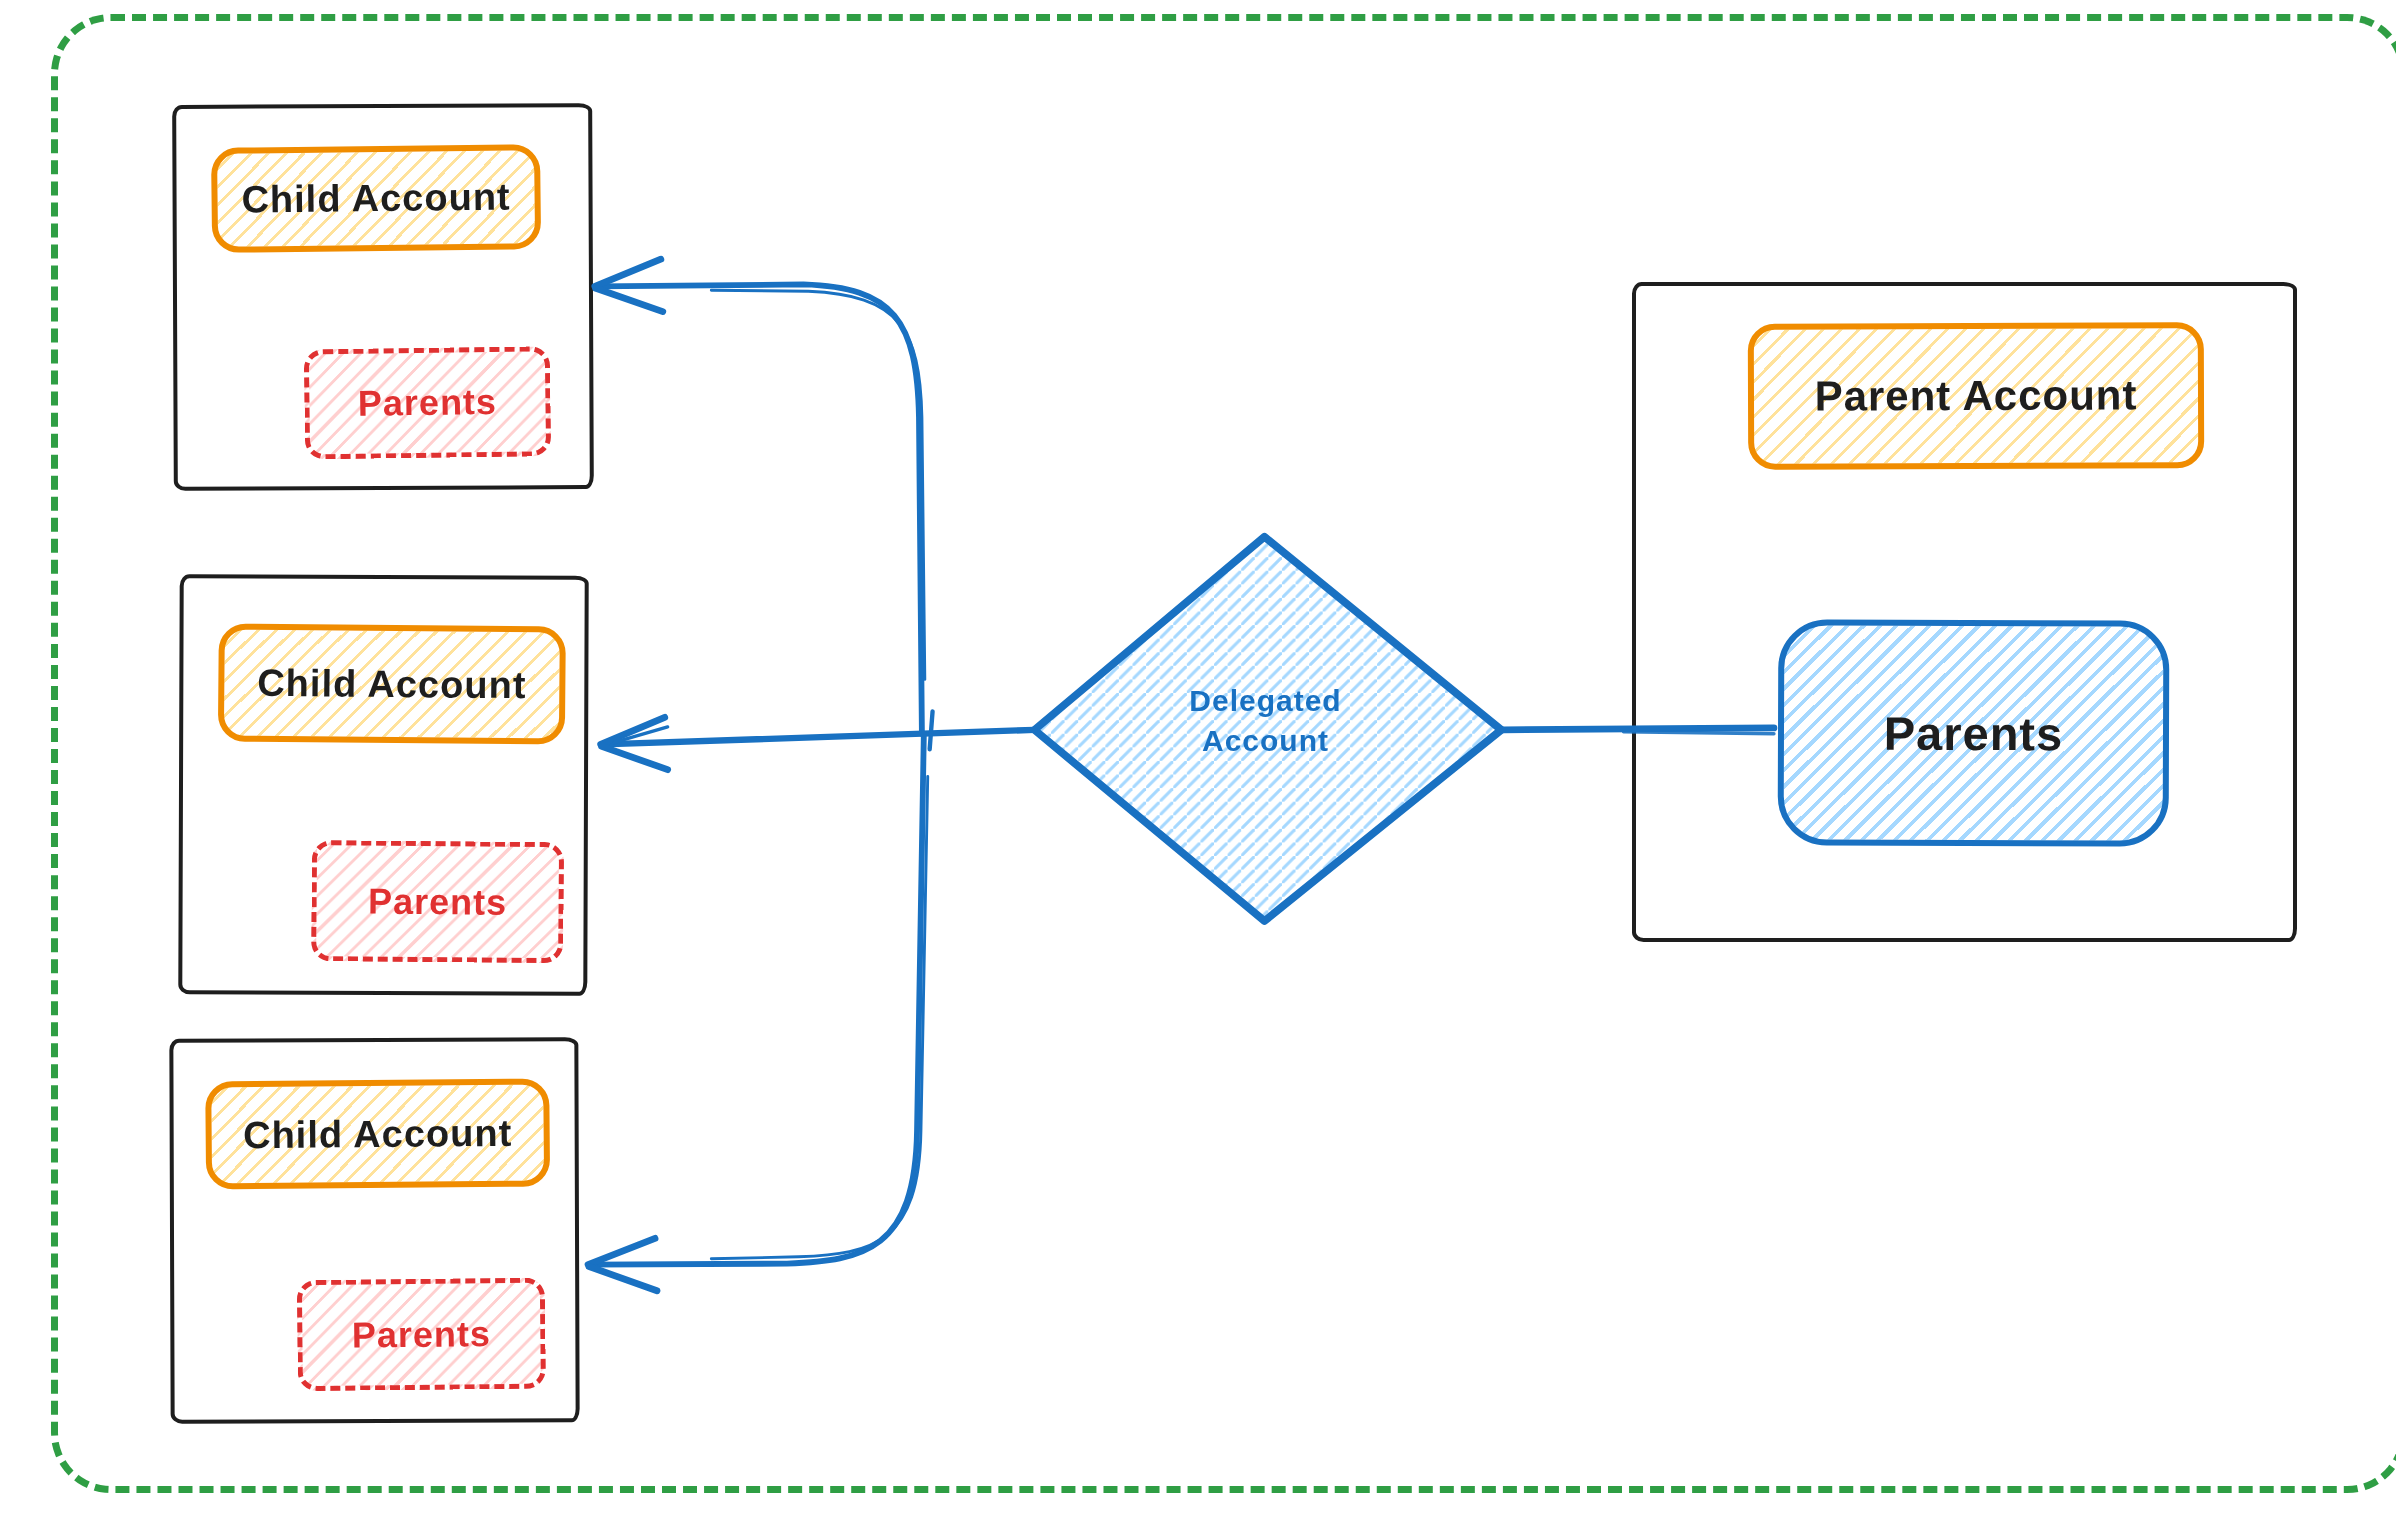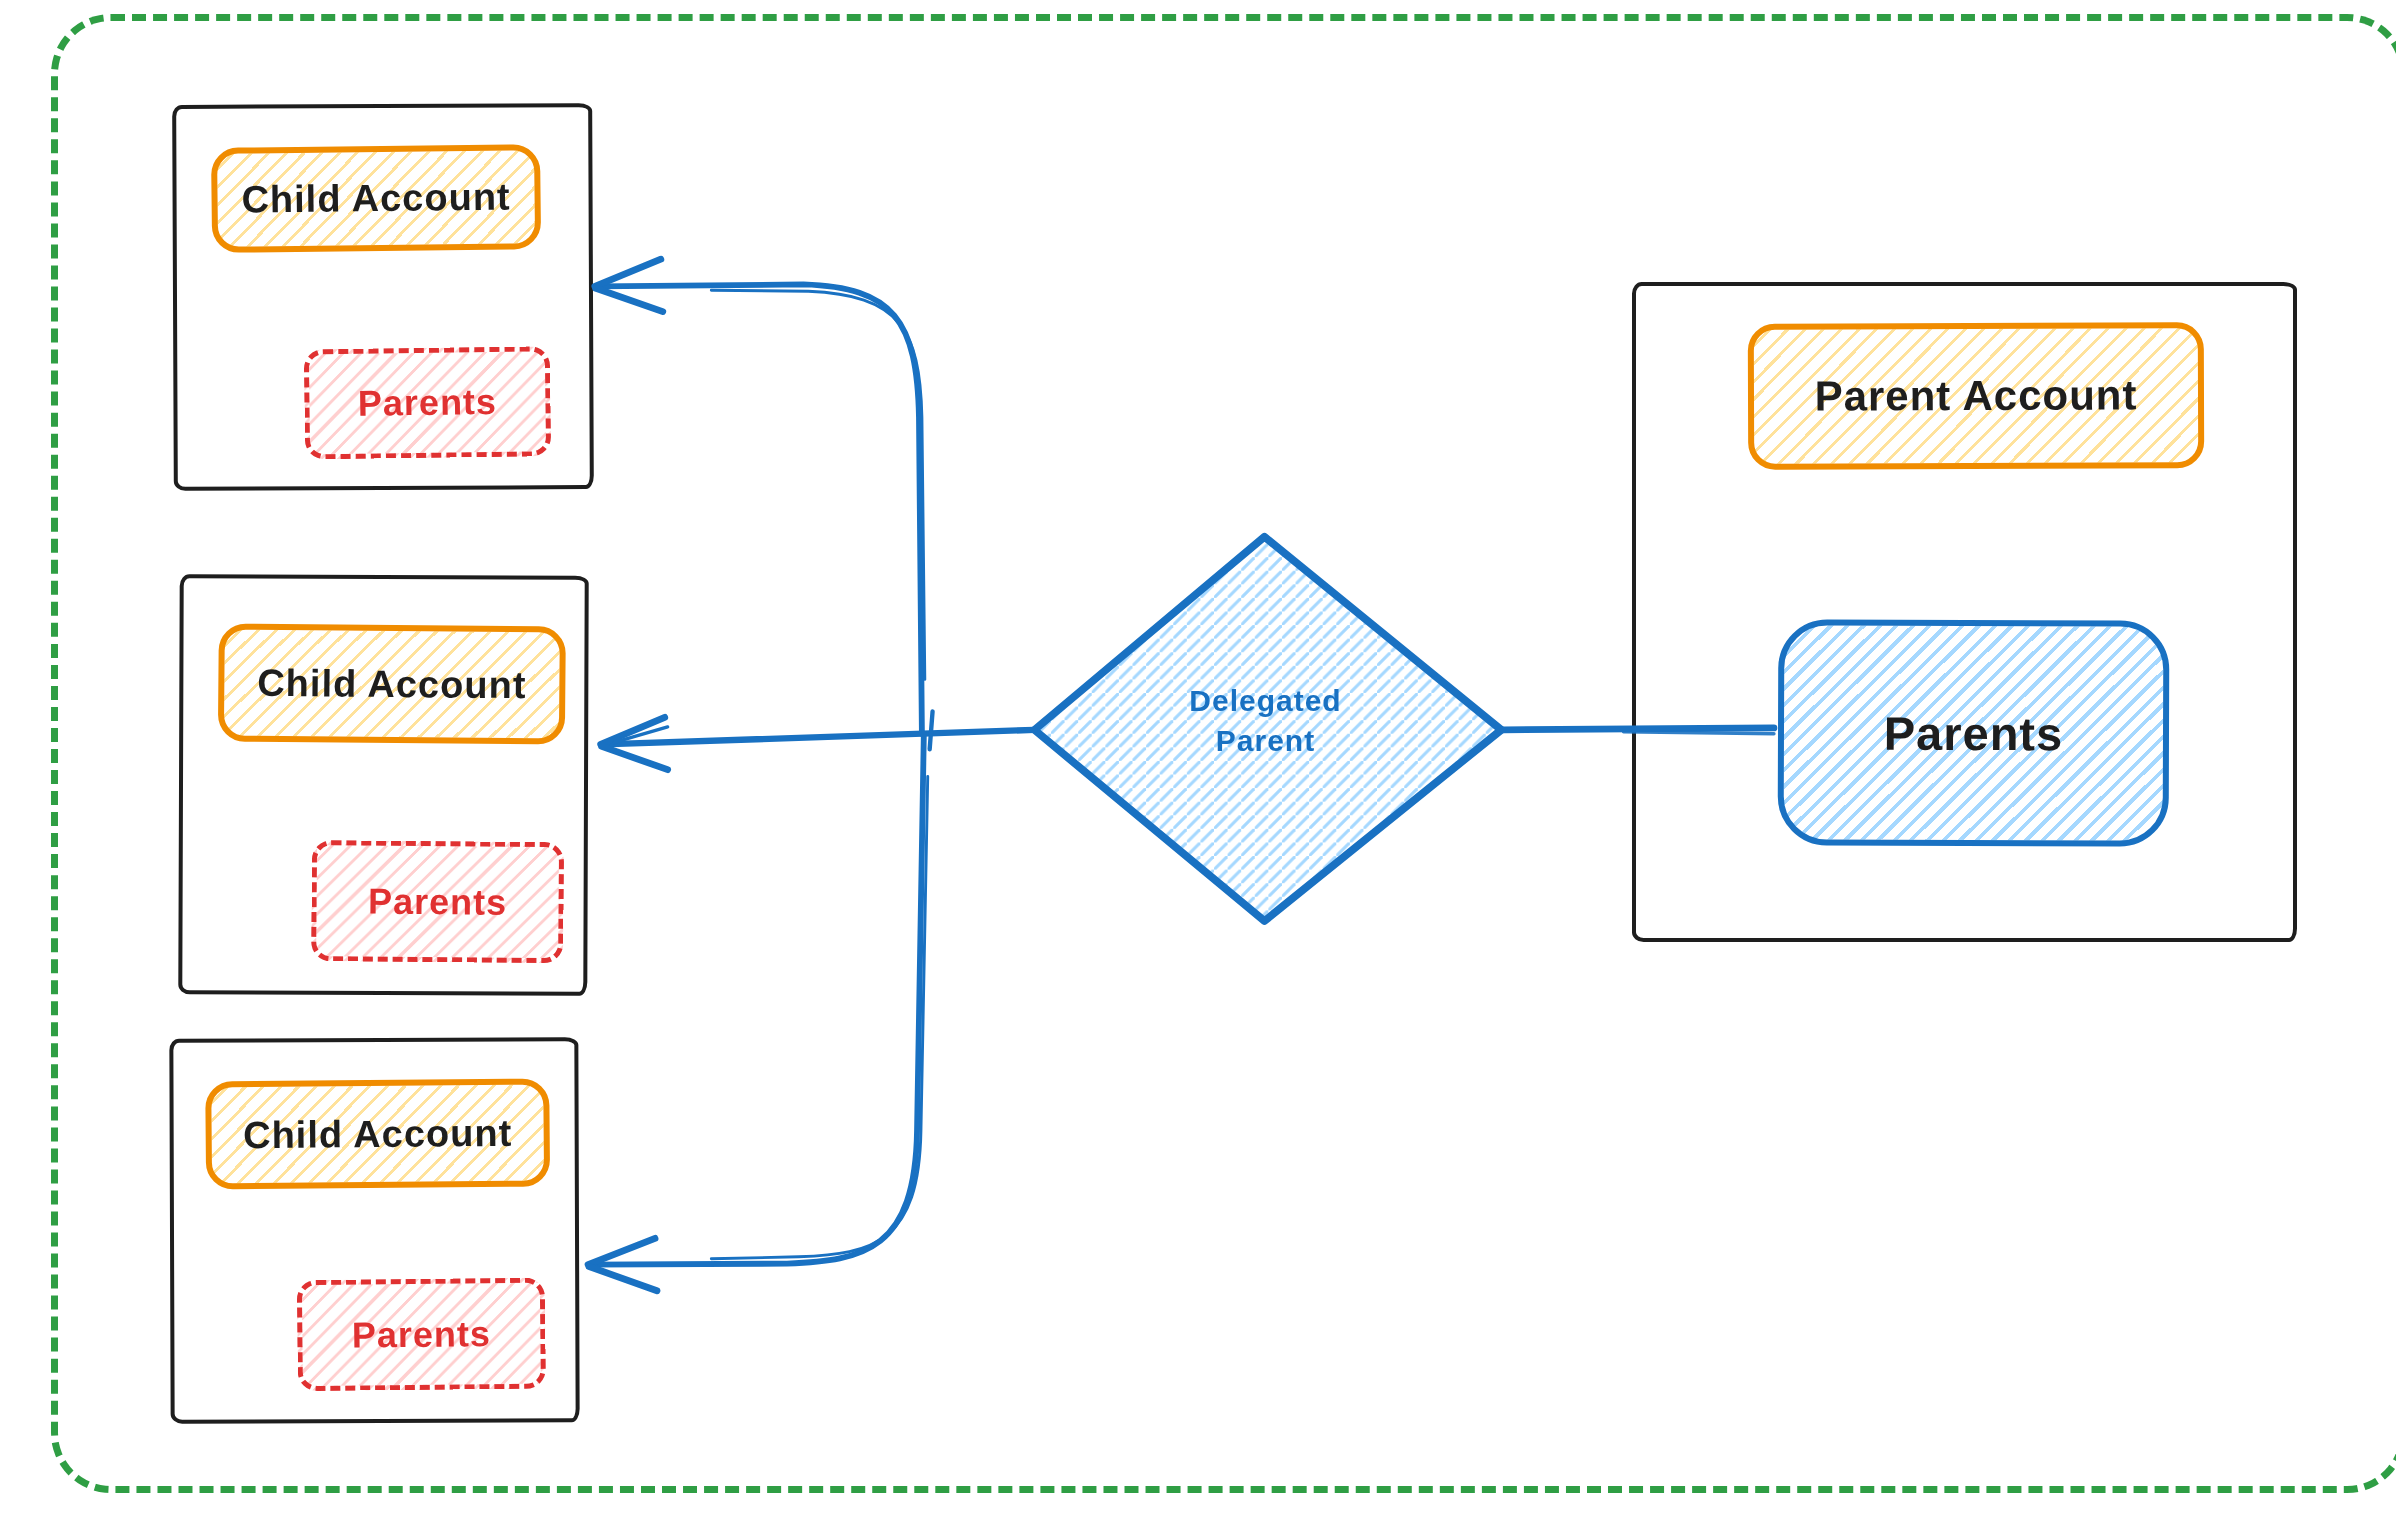--- a/index.html
+++ b/index.html
@@ -106,21 +106,21 @@
 
   <div class="sketch-box pb">
     <div class="account-pill">
       <span>Parent Account</span>
     </div>
     <div class="manager-node">
       <span>Parents</span>
     </div>
   </div>
 
-  <div class="diamond-label">Delegated Parent</div>
+  <div class="diamond-label">Delegated Account</div>
 
   <svg class="wires" width="2397" height="1517" viewBox="0 0 2470 1563">
     <g stroke="#1971c2" fill="none" stroke-linecap="round" stroke-linejoin="round">
 
       <path d="M1795,750 L1516,752" stroke-width="7"></path>
       <path d="M1795,756 L1640,754" stroke-width="3.5" opacity="0.9"></path>
 
       <path d="M1033,752 L588,767" stroke-width="6.5"></path>
       <path d="M586,767 L652,739" stroke-width="7"></path>
       <path d="M587,769 L655,793" stroke-width="7"></path>

